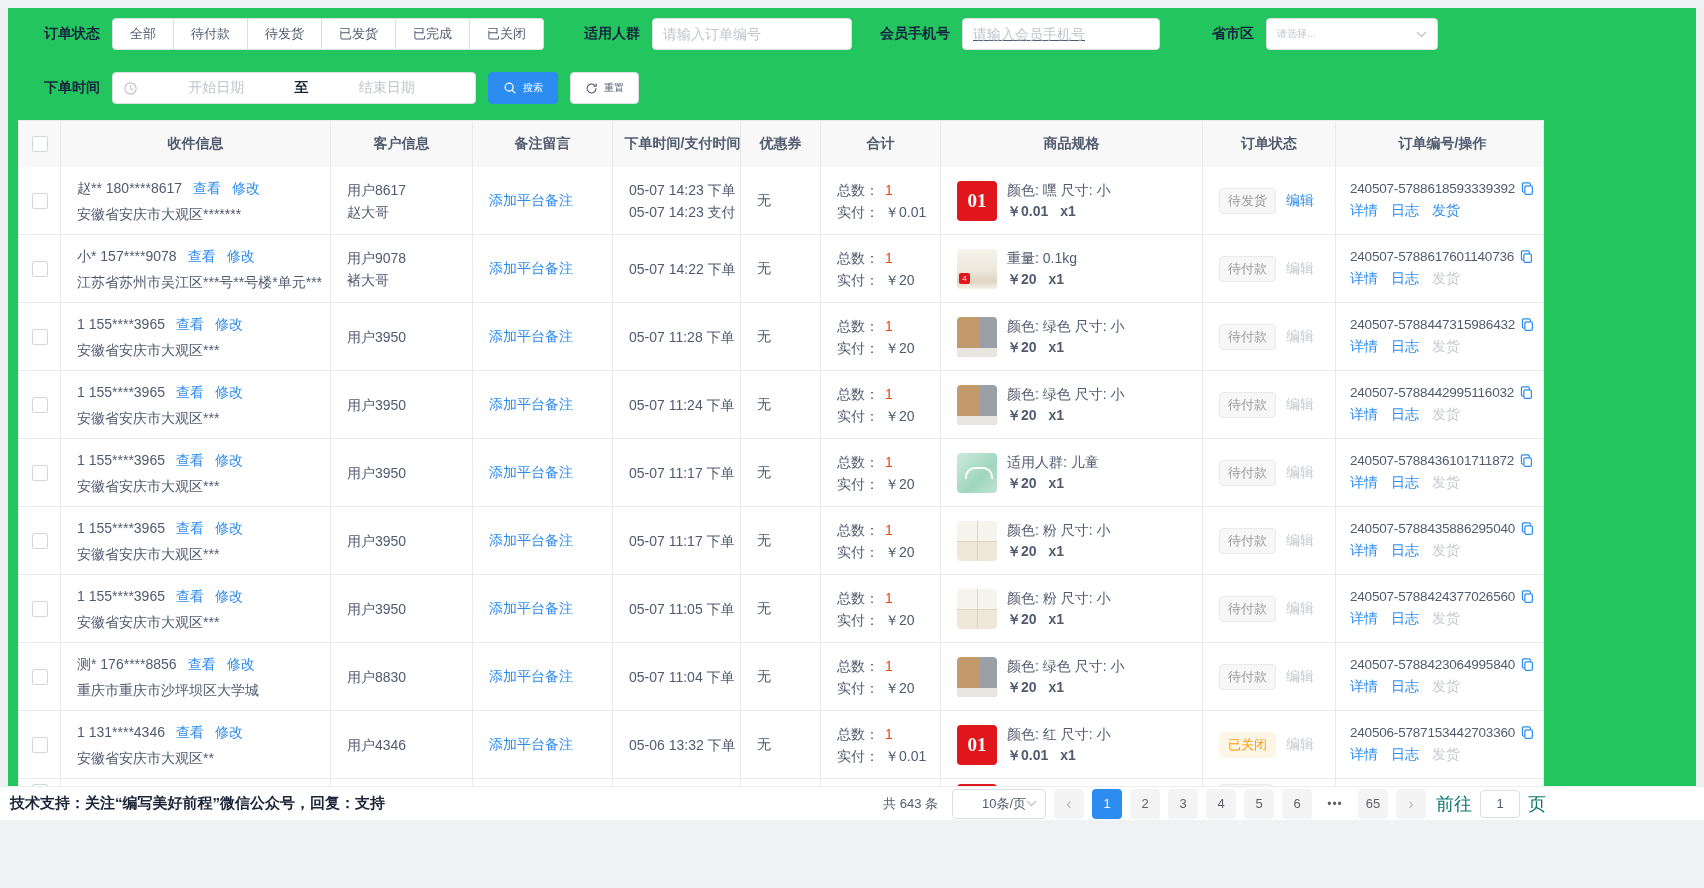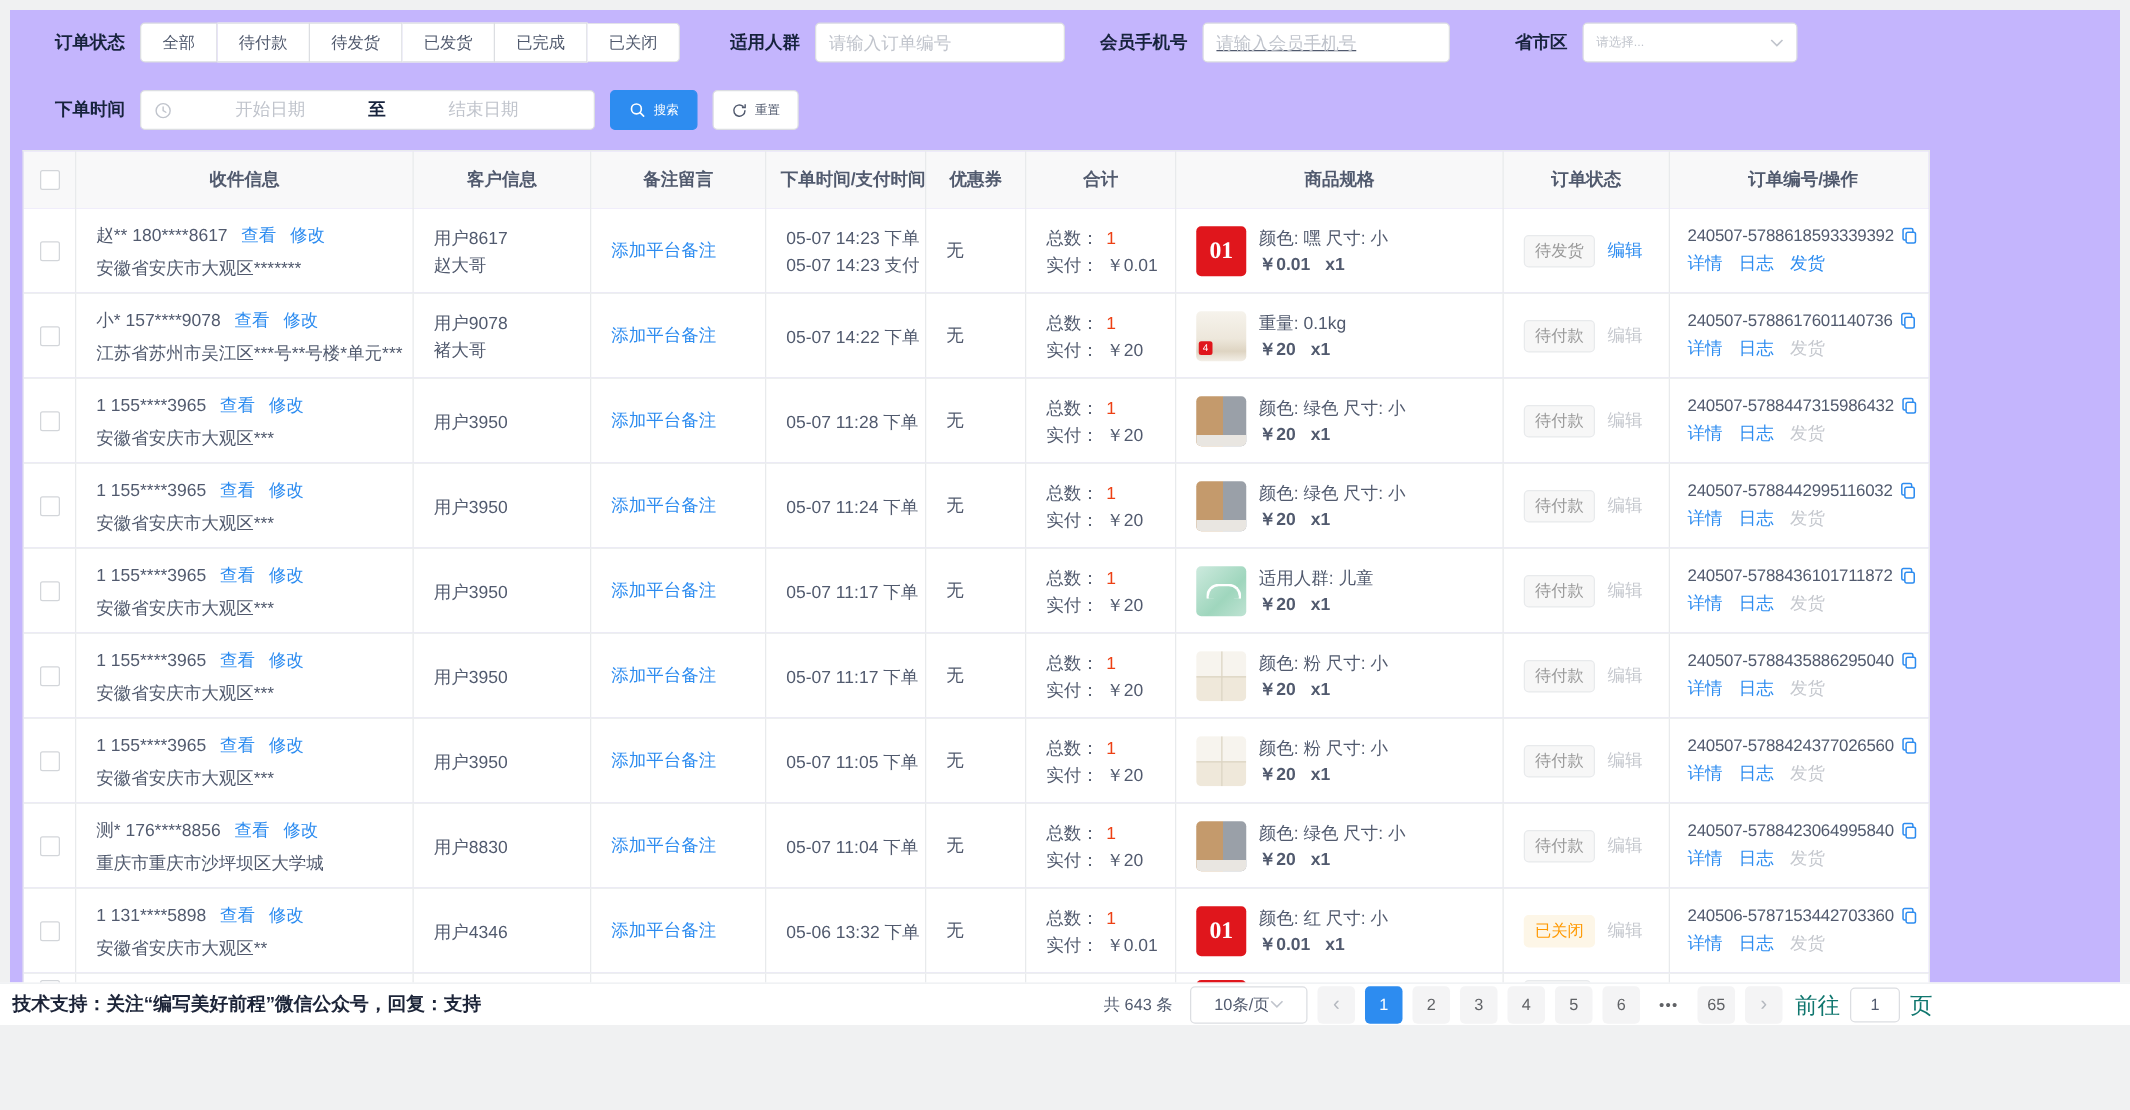--- a/index.html
+++ b/index.html
@@ -1,17 +1,17 @@
 <!DOCTYPE html>
 <html><head>
 <meta charset="utf-8">
 <style>
   html,body{margin:0;padding:0;overflow:hidden}
   body{width:1704px;height:888px;background:#f0f1f2;font-family:"Liberation Sans","DejaVu Sans",sans-serif;position:relative;color:#515a6e}
-  .panel{position:absolute;left:8px;top:8px;width:1688px;height:778px;background:#c4b5fd}
+  .panel{position:absolute;left:8px;top:8px;width:1688px;height:778px;background:#22c55e}
   
   .filters{padding-top:10px}
   .frow{display:flex;align-items:center;height:32px;padding-left:36px}
   .frow2{margin-top:22px}
   .flabel{font-size:14px;font-weight:700;color:#17233d;white-space:nowrap}
   .bgroup{display:flex;margin-left:12px}
   .bgroup button{height:32px;padding:0 17px;background:#fff;border:1px solid #dcdee2;border-left:none;font-size:13px;color:#515a6e;cursor:pointer;font-family:inherit}
   .bgroup button:first-child{border-left:1px solid #dcdee2;border-radius:4px 0 0 4px}
   .bgroup button:last-child{border-radius:0 4px 4px 0}
   .finput{height:32px;border:1px solid #dcdee2;border-radius:4px;padding:0 10px;font-size:14px;color:#515a6e;box-sizing:border-box;outline:none;font-family:inherit}
@@ -73,21 +73,21 @@
   .partial .cell{justify-content:flex-start;padding-top:5px}
   .partial .cell > *{visibility:hidden}
   .partial .checkbox,.partial .pimg,.partial .badge{visibility:visible}
   .partial .prod,.partial .statusrow{visibility:visible}
   .partial .prod > :not(.pimg),.partial .statusrow > :not(.badge){visibility:hidden}
   
   .footerbar{position:absolute;left:0;top:786px;width:1704px;height:34px;background:#fff;border-top:1px solid #ebeef1;display:flex;align-items:center;justify-content:space-between;padding:0 158px 0 10px;box-sizing:border-box}
   .support{font-size:15px;font-weight:700;color:#1c2438;white-space:nowrap}
   .pagination{display:flex;align-items:center}
   .ptotal{font-size:13px;color:#515a6e;margin-right:14px}
-  .pselect{width:94px;height:30px;border:1px solid #dcdee2;border-radius:4px;display:flex;align-items:center;justify-content:center;padding:0 8px;box-sizing:border-box;color:#515a6e;font-size:13px;cursor:pointer;background:#fff}
+  .pselect{width:94px;height:30px;border:1px solid #dcdee2;border-radius:4px;display:flex;align-items:center;justify-content:flex-end;padding:0 8px;box-sizing:border-box;color:#515a6e;font-size:13px;cursor:pointer;background:#fff}
   .pbtn{min-width:30px;height:30px;border:none;background:#f4f4f5;border-radius:4px;color:#606266;font-size:13px;margin-left:8px;cursor:pointer;font-family:inherit;padding:0 6px}
   .pbtn.active{background:#2d8cf0;color:#fff}
   .parrow{color:#b4b8bf;font-size:16px;line-height:1}
   .pellipsis{min-width:30px;text-align:center;margin-left:8px;color:#606266;font-size:12px;letter-spacing:1px;cursor:pointer}
   .pgoto-label,.pgoto-suffix{font-size:18px;color:#0f766e;margin-left:10px}
   .pgoto-input{width:40px;height:28px;border:1px solid #dcdee2;border-radius:4px;text-align:center;margin-left:8px;font-size:13px;color:#515a6e;outline:none;box-sizing:border-box;font-family:inherit}
   .pgoto-suffix{margin-left:8px}
 </style>
 </head>
 <body>
@@ -664,21 +664,21 @@
       </div>
     </div>
   </div>
 
   <div class="trow">
     <div class="cell w-check">
             <span class="checkbox"></span>
           </div>
     <div class="cell w-recipient">
       <div class="rline1">
-        <span>1 131****5898</span>
+        <span>1 131****4346</span>
         <a class="link">查看</a>
         <a class="link">修改</a>
       </div>
       <div class="line">安徽省安庆市大观区**</div>
     </div>
     <div class="cell w-customer">
       <div class="line">用户4346</div>
       <div class="line"></div>
     </div>
     <div class="cell w-remark">

